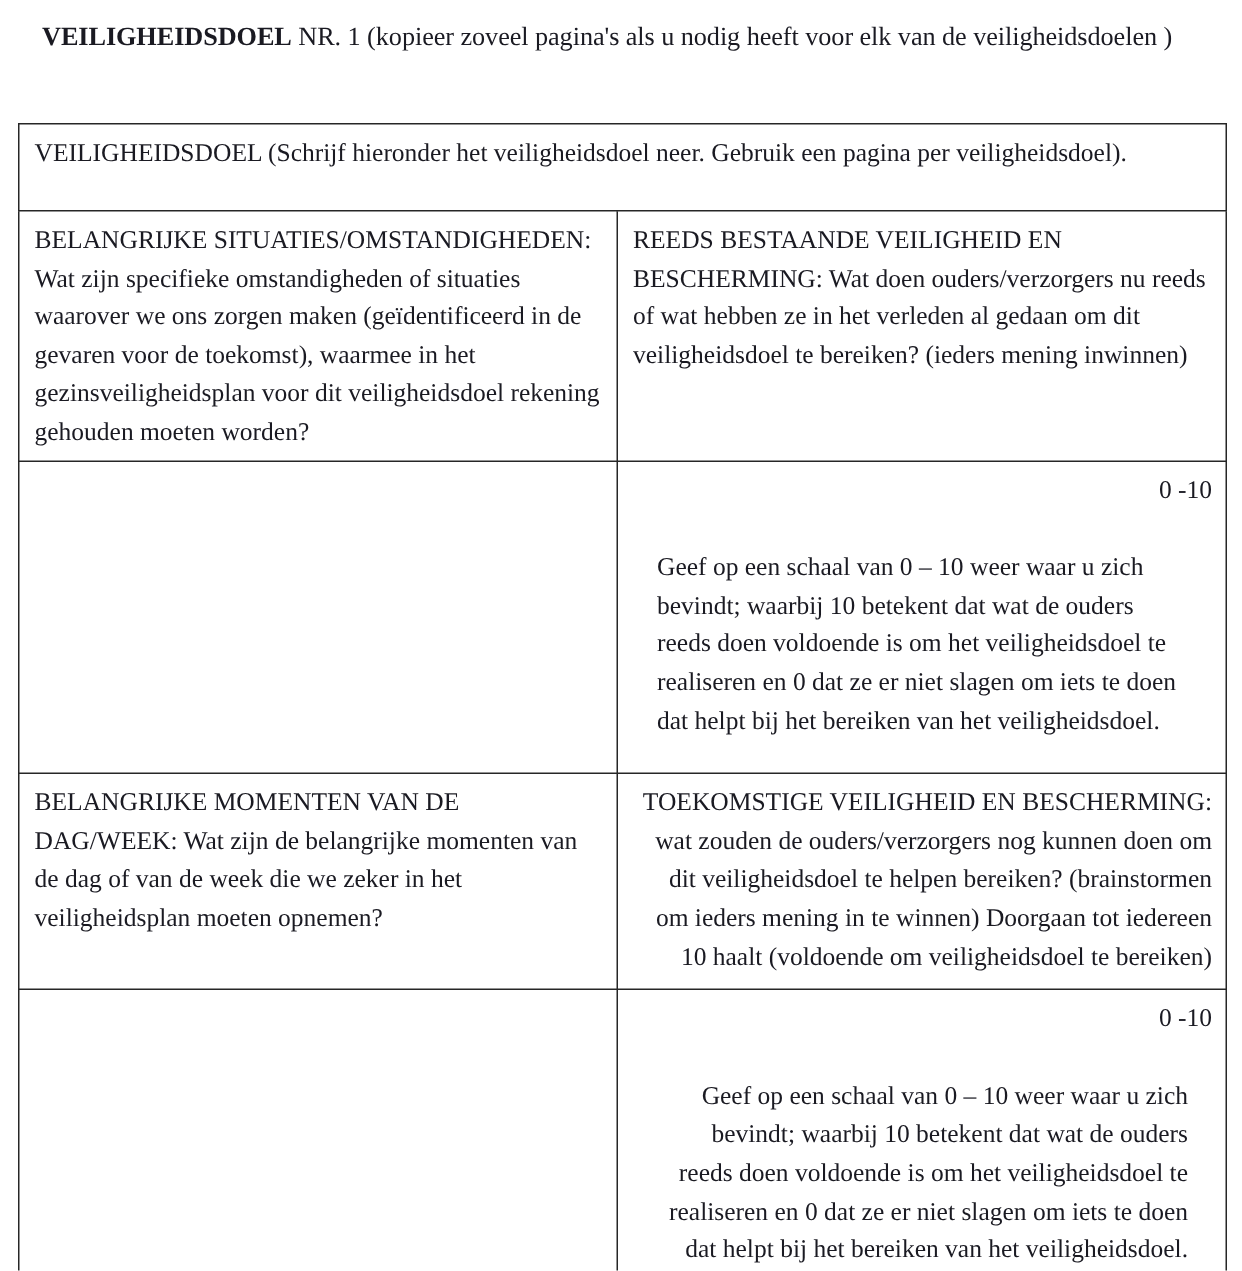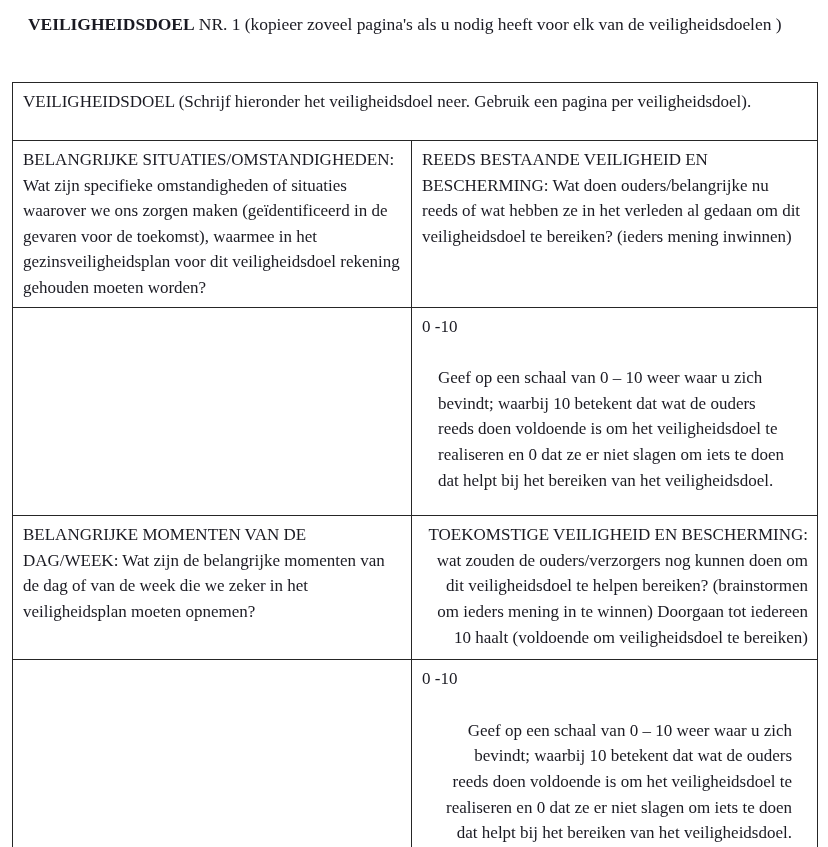--- a/index.html
+++ b/index.html
@@ -63,21 +63,21 @@
   .r-scale-a td   { height: 179px; }
   .r-four td      { height: 131px; }
   .r-scale-b td   { height: 182px; }
 
   .cell-text { margin: 0; }
 
   .align-left   { text-align: left; }
   .align-center { text-align: right; }
 
   .scale-label {
-    text-align: left;
+    text-align: right;
     margin: 0 0 26px 0;
   }
   .scale-body {
     margin: 16px;
   }
 
   .empty-cell { }
 </style>
 </head>
 <body>
@@ -97,21 +97,21 @@
         <td colspan="2">
           <p class="cell-text align-left">VEILIGHEIDSDOEL (Schrijf hieronder het veiligheidsdoel neer. Gebruik een pagina per veiligheidsdoel).</p>
         </td>
       </tr>
 
       <tr class="r-two">
         <td>
           <p class="cell-text align-left">BELANGRIJKE SITUATIES/OMSTANDIGHEDEN: Wat zijn specifieke omstandigheden of situaties waarover we ons zorgen maken (geïdentificeerd in de gevaren voor de toekomst), waarmee in het gezinsveiligheidsplan voor dit veiligheidsdoel rekening gehouden moeten worden?</p>
         </td>
         <td>
-          <p class="cell-text align-left">REEDS BESTAANDE VEILIGHEID EN BESCHERMING: Wat doen ouders/belangrijke nu reeds of wat hebben ze in het verleden al gedaan om dit veiligheidsdoel te bereiken? (ieders mening inwinnen)</p>
+          <p class="cell-text align-left">REEDS BESTAANDE VEILIGHEID EN BESCHERMING: Wat doen ouders/verzorgers nu reeds of wat hebben ze in het verleden al gedaan om dit veiligheidsdoel te bereiken? (ieders mening inwinnen)</p>
         </td>
       </tr>
 
       <tr class="r-scale-a">
         <td class="empty-cell">
           <p class="cell-text align-left"></p>
         </td>
         <td>
           <p class="scale-label">0 -10</p>
           <p class="scale-body align-left">Geef op een schaal van 0 – 10 weer waar u zich bevindt; waarbij 10 betekent dat wat de ouders reeds doen voldoende is om het veiligheidsdoel te realiseren en 0 dat ze er niet slagen om iets te doen dat helpt bij het bereiken van het veiligheidsdoel.</p>

